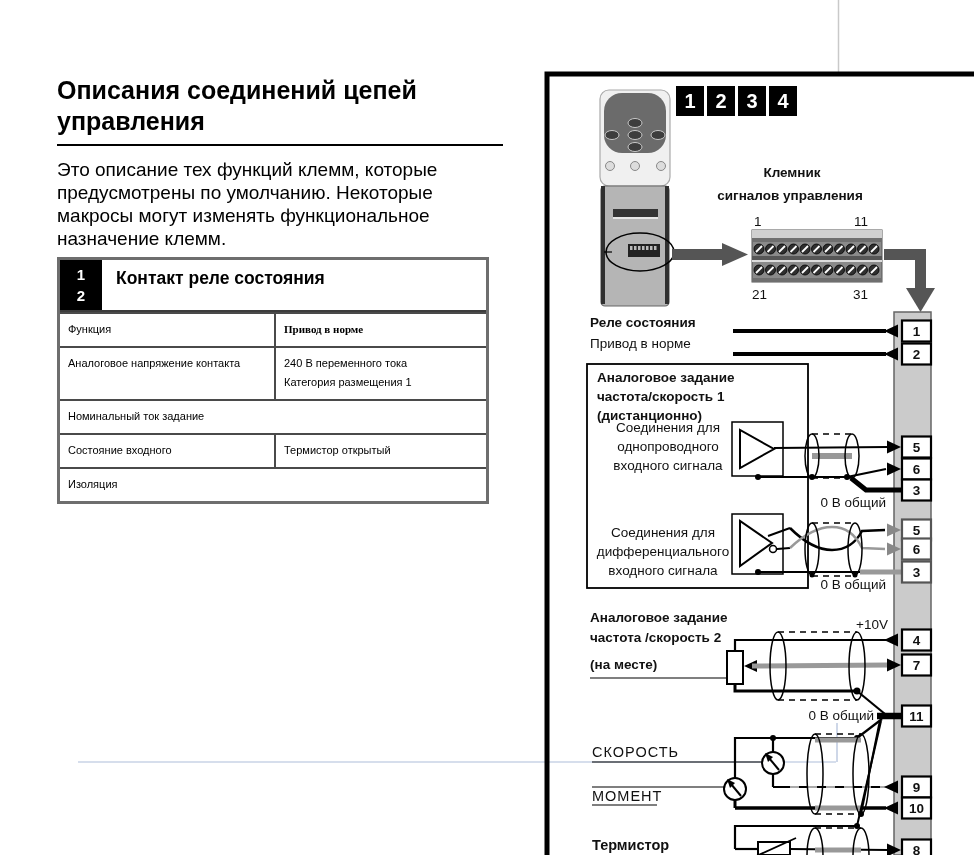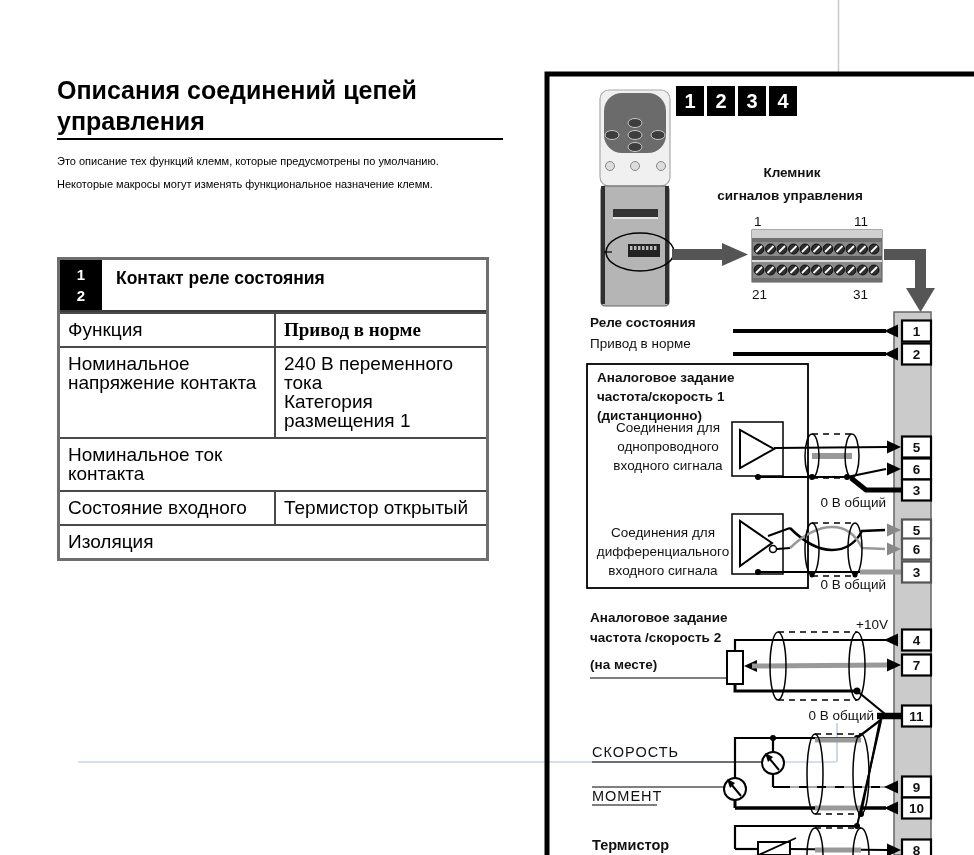--- a/index.html
+++ b/index.html
@@ -4,40 +4,40 @@
 <style>
   html,body{margin:0;padding:0;}
   body{
     width:974px;height:855px;position:relative;overflow:hidden;
     background:#fff;font-family:"Liberation Sans",sans-serif;color:#000;
   }
   
   .doc-title{
     position:absolute;left:57px;top:58px;width:446px;
     font-size:25px;font-weight:bold;line-height:31px;
-    border-bottom:2px solid #000;padding-bottom:1px;
+    border-bottom:2px solid #000;padding-bottom:7px;
   }
   .intro{
     position:absolute;left:57px;top:139px;width:388px;
-    font-size:11px;line-height:23px;
+    font-size:19px;line-height:23px;
   }
   
   .tbl{
     position:absolute;left:57px;top:257px;width:432px;
     border:3px solid #6e6e6e;box-sizing:border-box;background:#fff;
   }
   .tbl-head{display:flex;align-items:stretch;height:50px;border-bottom:2px solid #3c3c3c;}
   .tbl-badge{
     width:42px;background:#000;color:#fff;font-weight:bold;font-size:15px;
     line-height:21px;text-align:center;padding-top:4px;flex:none;
   }
   .tbl-title{font-size:17.5px;font-weight:bold;padding:8px 0 9px 14px;}
   .row{display:grid;grid-template-columns:214px 1fr;border-top:2px solid #4a4a4a;}
   .row:first-of-type{border-top:none;}
-  .cell{font-size:19px;line-height:19px;padding:6px 8px 7px 8px;white-space:pre-line;}
+  .cell{font-size:11px;line-height:19px;padding:6px 8px 7px 8px;white-space:pre-line;}
   .cell.val{border-left:2px solid #4a4a4a;}
   .serifb{font-family:"Liberation Serif",serif;font-weight:bold;}
   
   svg{position:absolute;left:0;top:0;}
   svg text{font-family:"Liberation Sans",sans-serif;fill:#111;font-size:13.5px;}
   .b{font-weight:bold;}
   .mid{text-anchor:middle;}
   .end{text-anchor:end;}
   .caps{font-size:14.5px;letter-spacing:1px;}
   .badge-num{font-size:20px;font-weight:bold;fill:#fff;text-anchor:middle;}
@@ -56,26 +56,26 @@
       <div>1</div>
       <div>2</div>
     </div>
     <div class="tbl-title">Контакт реле состояния</div>
   </div>
   <div class="row">
     <div class="cell">Функция</div>
     <div class="cell val serifb">Привод в норме</div>
   </div>
   <div class="row">
-    <div class="cell">Номинальное напряжение контакта</div>
+    <div class="cell">Аналоговое напряжение контакта</div>
     <div class="cell val">240 В переменного тока
 Категория размещения 1</div>
   </div>
   <div class="row">
-    <div class="cell">Номинальное ток контакта</div>
+    <div class="cell">Номинальный ток задание</div>
   </div>
   <div class="row">
     <div class="cell">Состояние входного</div>
     <div class="cell val">Термистор открытый</div>
   </div>
   <div class="row">
     <div class="cell">Изоляция</div>
   </div>
 </div>
 

